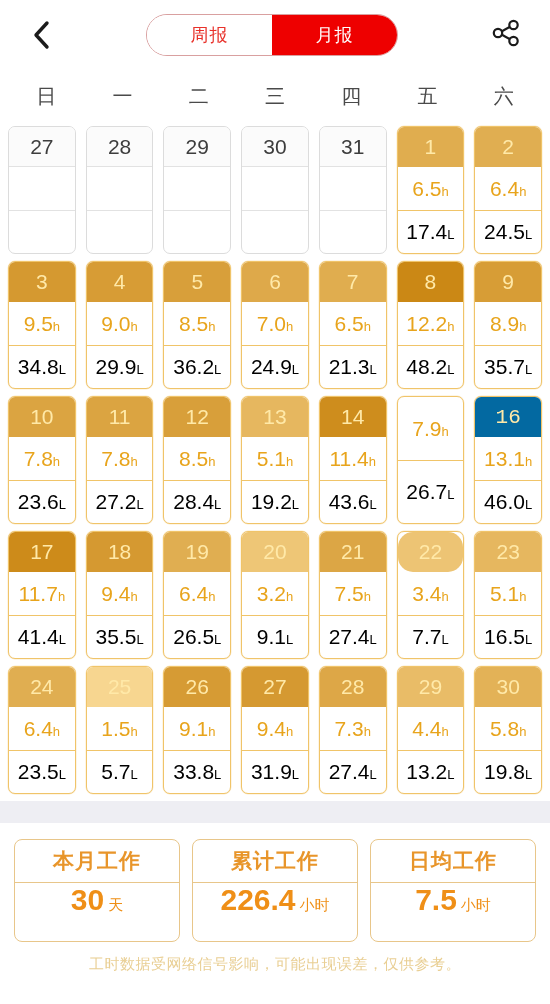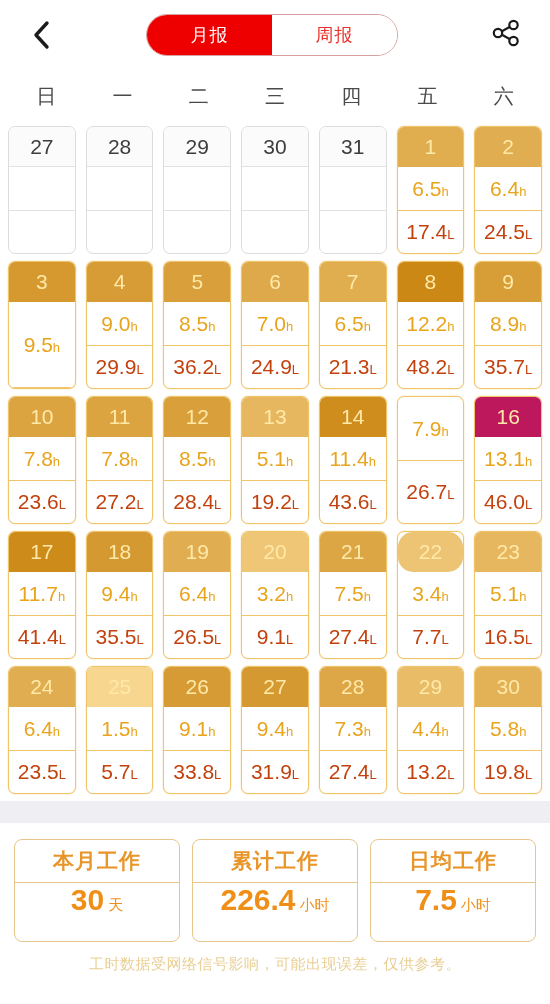--- a/index.html
+++ b/index.html
@@ -112,21 +112,21 @@
   }
   .cell.filled .cell-row.hours{ border-bottom:1px solid #f0c469; }
   .cell.empty  .cell-row.hours{ border-bottom:1px solid #e2e2e2; }
   .val{
     font-size:21px;
     line-height:1;
     white-space:nowrap;
   }
   .val .unit{ font-size:13px; }
   .hours .val{ color:#e8a41c; }
-  .liters .val{ color:#c2410c; }
+  .liters .val{ color:#000000; }
 
   
   .sep-band{
     height:22px;
     background:#eeeef3;
     margin-top:4px;
   }
 
   
   .summary{
@@ -180,22 +180,22 @@
 
   <div class="back-btn">
     <span>
       <svg width="20" height="32" viewBox="0 0 20 32" aria-hidden="true">
         <polyline points="16,4 5,16 16,28" fill="none" stroke="#1b1b1b" stroke-width="3.4" stroke-linecap="round" stroke-linejoin="round"></polyline>
       </svg>
     </span>
   </div>
 
   <div class="toggle">
+    <div class="toggle-seg inactive">周报</div>
     <div class="toggle-seg active">月报</div>
-    <div class="toggle-seg inactive">周报</div>
   </div>
 
   <div class="share-btn">
     <span>
       <svg width="30" height="30" viewBox="0 0 30 30" aria-hidden="true">
         <line x1="10.5" y1="13.5" x2="19.5" y2="8.5" stroke="#1b1b1b" stroke-width="2.2"></line>
         <line x1="10.5" y1="16.5" x2="19.5" y2="21.5" stroke="#1b1b1b" stroke-width="2.2"></line>
         <circle cx="7" cy="15" r="4.2" fill="#ffffff" stroke="#1b1b1b" stroke-width="2.2"></circle>
         <circle cx="22.5" cy="7" r="4.2" fill="#ffffff" stroke="#1b1b1b" stroke-width="2.2"></circle>
         <circle cx="22.5" cy="23" r="4.2" fill="#ffffff" stroke="#1b1b1b" stroke-width="2.2"></circle>
@@ -259,20 +259,23 @@
           <span class="val"><span>24.5</span><span class="unit">L</span></span>
         </div>
       </div>
     </div>
     <div class="cal-row">
       <div class="cell filled">
         <div class="cell-head" style="background: rgb(213, 153, 48);">3</div>
         <div class="cell-row hours">
           <span class="val"><span>9.5</span><span class="unit">h</span></span>
         </div>
+        <div class="cell-row liters">
+          <span class="val"><span>34.8</span><span class="unit">L</span></span>
+        </div>
       </div>
       <div class="cell filled">
         <div class="cell-head" style="background: rgb(215, 156, 53);">4</div>
         <div class="cell-row hours">
           <span class="val"><span>9.0</span><span class="unit">h</span></span>
         </div>
         <div class="cell-row liters">
           <span class="val"><span>29.9</span><span class="unit">L</span></span>
         </div>
       </div>
@@ -370,21 +373,21 @@
       </div>
       <div class="cell filled">
         <div class="cell-row hours">
           <span class="val"><span>7.9</span><span class="unit">h</span></span>
         </div>
         <div class="cell-row liters">
           <span class="val"><span>26.7</span><span class="unit">L</span></span>
         </div>
       </div>
       <div class="cell filled">
-        <div class="cell-head" style="background: #be185d;">16</div>
+        <div class="cell-head" style="background: #0369a1; font-family: Liberation Mono, monospace;">16</div>
         <div class="cell-row hours">
           <span class="val"><span>13.1</span><span class="unit">h</span></span>
         </div>
         <div class="cell-row liters">
           <span class="val"><span>46.0</span><span class="unit">L</span></span>
         </div>
       </div>
     </div>
     <div class="cal-row">
       <div class="cell filled">

